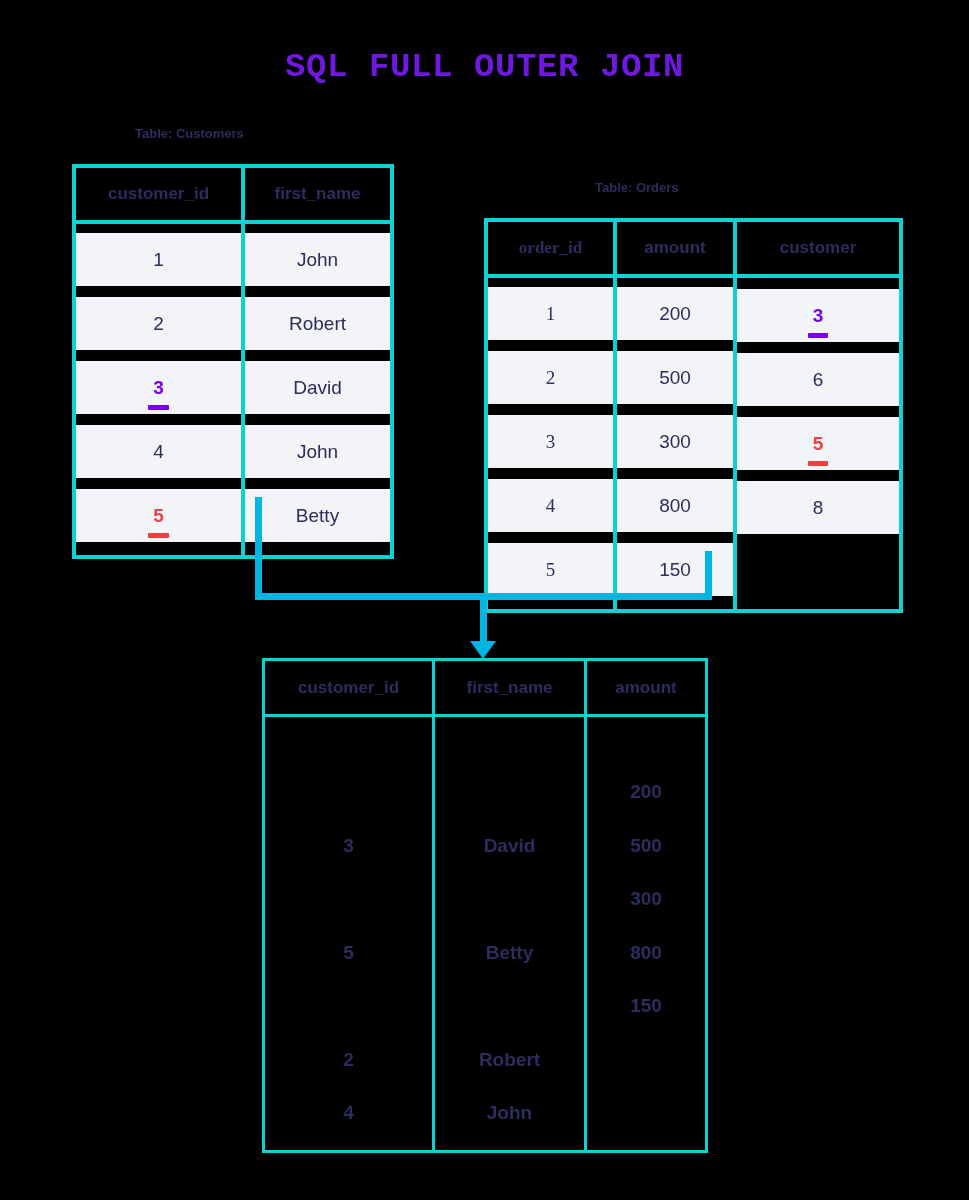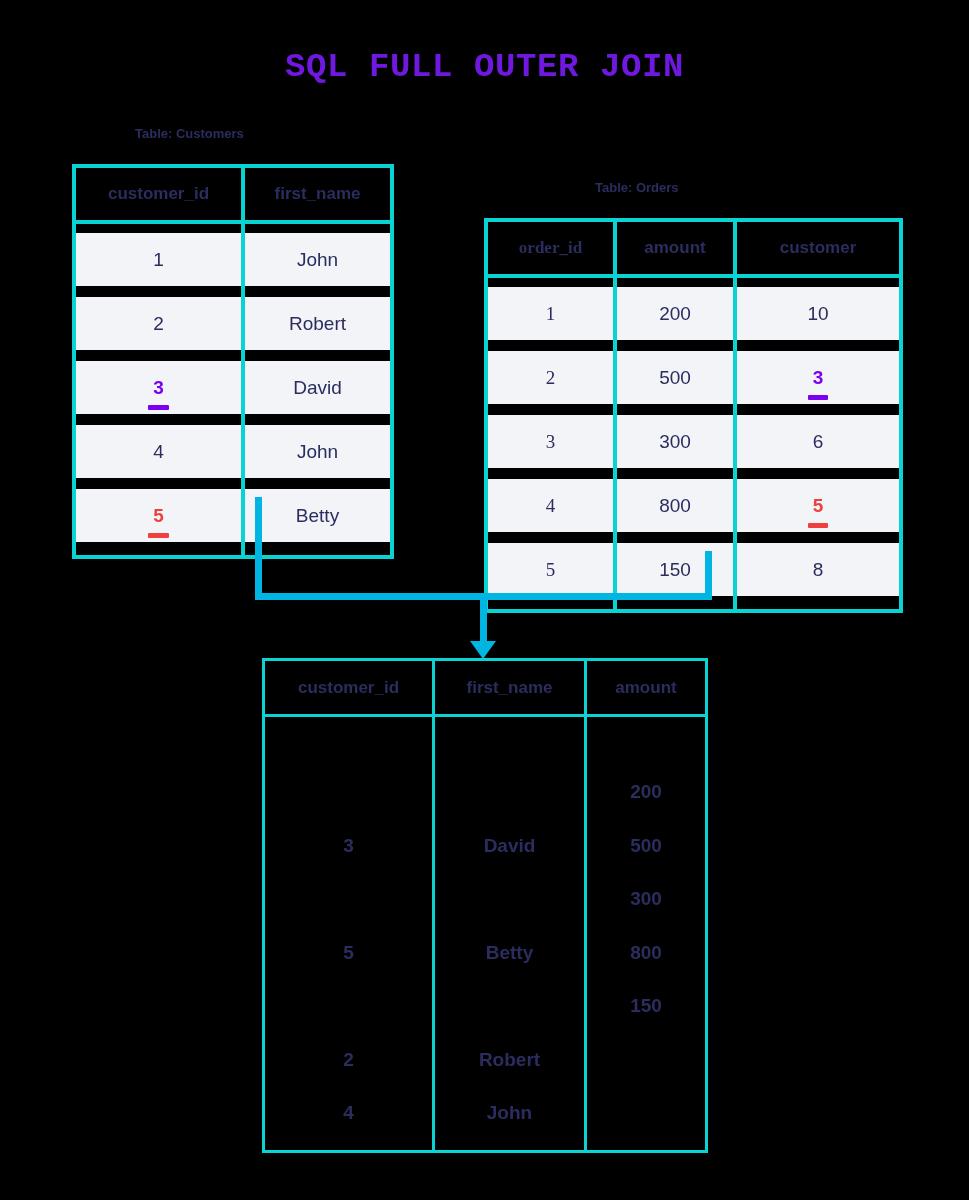--- a/index.html
+++ b/index.html
@@ -253,23 +253,20 @@
         <span>800</span>
       </div>
       <div class="src-cell">
         <span>150</span>
       </div>
       <div class="pad-bottom"></div>
     </div>
 
     <div class="src-col" style="width:162px;">
       <div class="src-head">customer</div>
-      <div class="src-cell first">
-        <span>10</span>
-      </div>
       <div class="src-cell">
         <span class="hl purple">3</span>
       </div>
       <div class="src-cell">
         <span>6</span>
       </div>
       <div class="src-cell">
         <span class="hl red">5</span>
       </div>
       <div class="src-cell">

